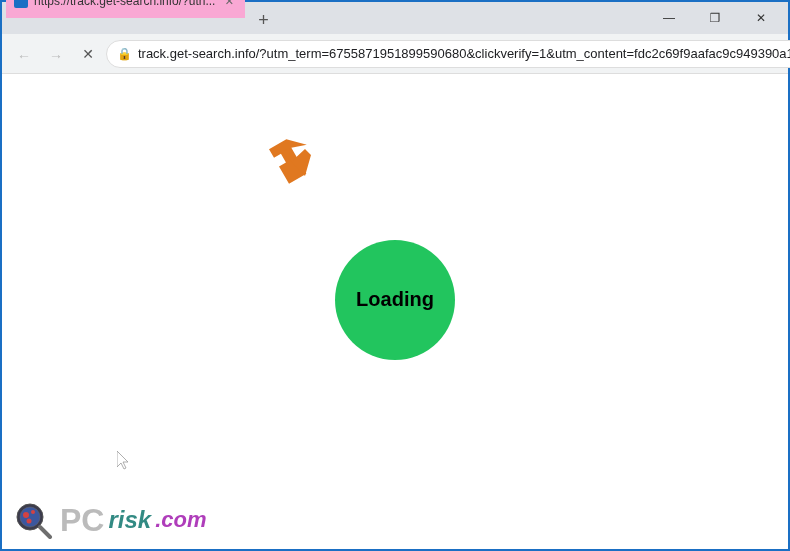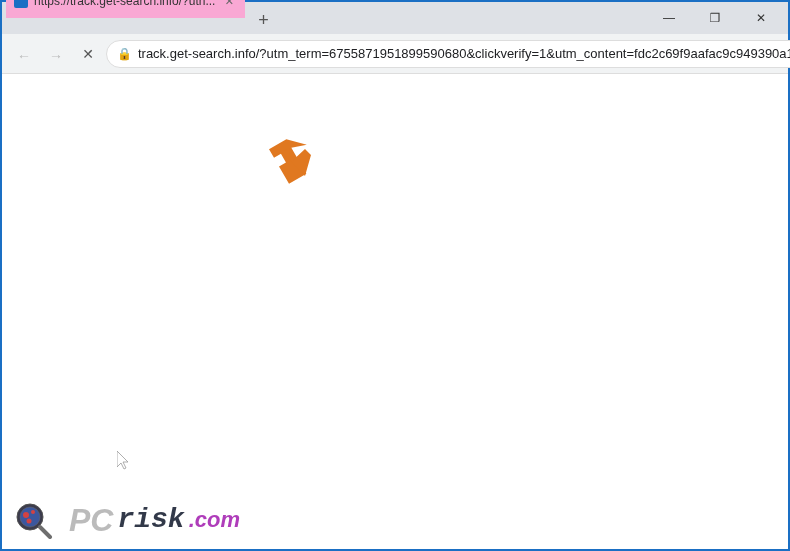--- a/index.html
+++ b/index.html
@@ -228,32 +228,29 @@
     .pcrisk-logo {
       display: flex;
       align-items: center;
       gap: 4px;
     }
 
     .pc-text {
       font-size: 32px;
       font-weight: 900;
       color: #b0b0b0;
+      line-height: 1;
+    }
+
+    .risk-text {
+      font-size: 24px;
+      font-weight: 700;
+      color: #0f766e;
       font-style: italic;
       line-height: 1;
-      margin-left: 9px;
-    }
-
-    .risk-text {
-      font-size: 28px;
-      font-weight: 700;
-      color: #0f172a;
-      font-style: italic;
-      line-height: 1;
-      font-family: Liberation Mono, monospace;
     }
 
     .com-text {
       font-size: 22px;
       font-weight: 700;
       color: #a21caf;
       font-style: italic;
     }
 
     
@@ -303,20 +300,23 @@
   <div class="page-content">
 
     <div class="orange-arrow">
       <svg class="arrow-svg" viewBox="0 0 50 50" xmlns="http://www.w3.org/2000/svg">
         <polygon points="10,5 30,5 45,20 30,15 30,45 10,45 10,25 18,25 18,15 10,15" fill="#e07820" transform="rotate(-30, 25, 25)"></polygon>
 
         <path d="M 38 42 L 15 18 L 22 14 L 24 28 L 38 15 L 44 21 Z" fill="#e07820"></path>
       </svg>
     </div>
 
+    <div class="loading-circle">
+      <span>Loading</span>
+    </div>
 
     <div class="mouse-cursor">
       <svg width="14" height="20" viewBox="0 0 14 20" xmlns="http://www.w3.org/2000/svg">
         <path d="M0 0 L0 16 L4 12 L7 18 L9 17 L6 11 L11 11 Z" fill="white" stroke="#999" stroke-width="0.8"></path>
       </svg>
     </div>
 
     <div class="watermark">
 
       <svg width="42" height="42" viewBox="0 0 42 42" xmlns="http://www.w3.org/2000/svg">

